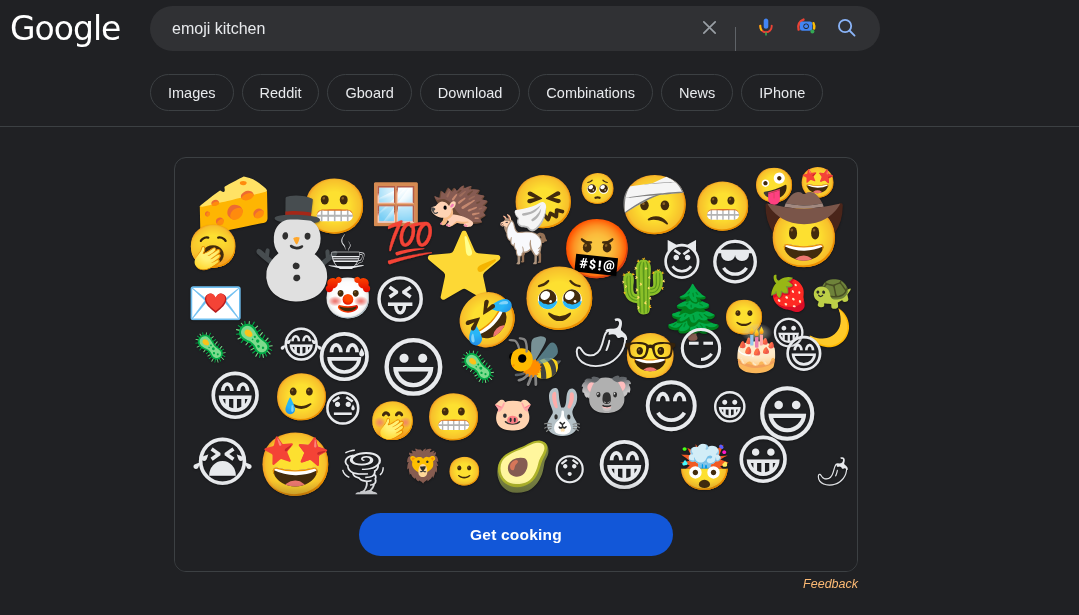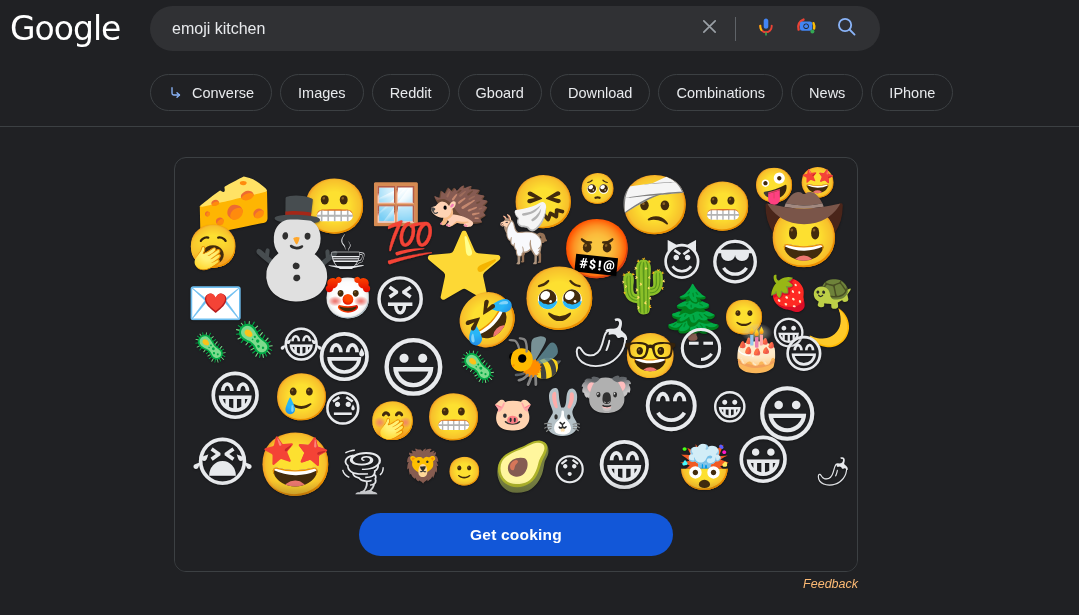--- a/index.html
+++ b/index.html
@@ -39,21 +39,21 @@
 
   .searchbar {
     position: absolute;
     left: 150px;
     top: 6px;
     width: 730px;
     height: 45px;
     background: #303134;
     border-radius: 24px;
     display: flex;
-    align-items: center;
+    align-items: flex-end;
     box-sizing: border-box;
   }
   .search-input {
     flex: 1 1 auto;
     background: transparent;
     border: none;
     outline: none;
     color: #e8eaed;
     font-size: 16px;
     font-family: "Liberation Sans", sans-serif;
@@ -234,29 +234,20 @@
           <circle cx="10.5" cy="10.5" r="6.4" stroke="#8ab4f8" stroke-width="1.9" fill="none"></circle>
           <path d="M15.4 15.4 L20.4 20.4" stroke="#8ab4f8" stroke-width="1.9" stroke-linecap="round"></path>
         </svg>
       </span>
     </div>
 
     <div class="sb-right-pad"></div>
   </div>
 
   <div class="chips">
-    <div class="chip">
-      <span class="chip-icon">
-        <svg width="16" height="16" viewBox="0 0 24 24">
-          <path d="M6 4 v8.5 a2.5 2.5 0 0 0 2.5 2.5 H17" stroke="#8ab4f8" stroke-width="2" fill="none" stroke-linecap="round" stroke-linejoin="round"></path>
-          <path d="M13.5 11.5 L17.3 15 L13.5 18.5" stroke="#8ab4f8" stroke-width="2" fill="none" stroke-linecap="round" stroke-linejoin="round"></path>
-        </svg>
-      </span>
-      <span>Converse</span>
-    </div>
     <div class="chip">
       <span>Images</span>
     </div>
     <div class="chip">
       <span>Reddit</span>
     </div>
     <div class="chip">
       <span>Gboard</span>
     </div>
     <div class="chip">

